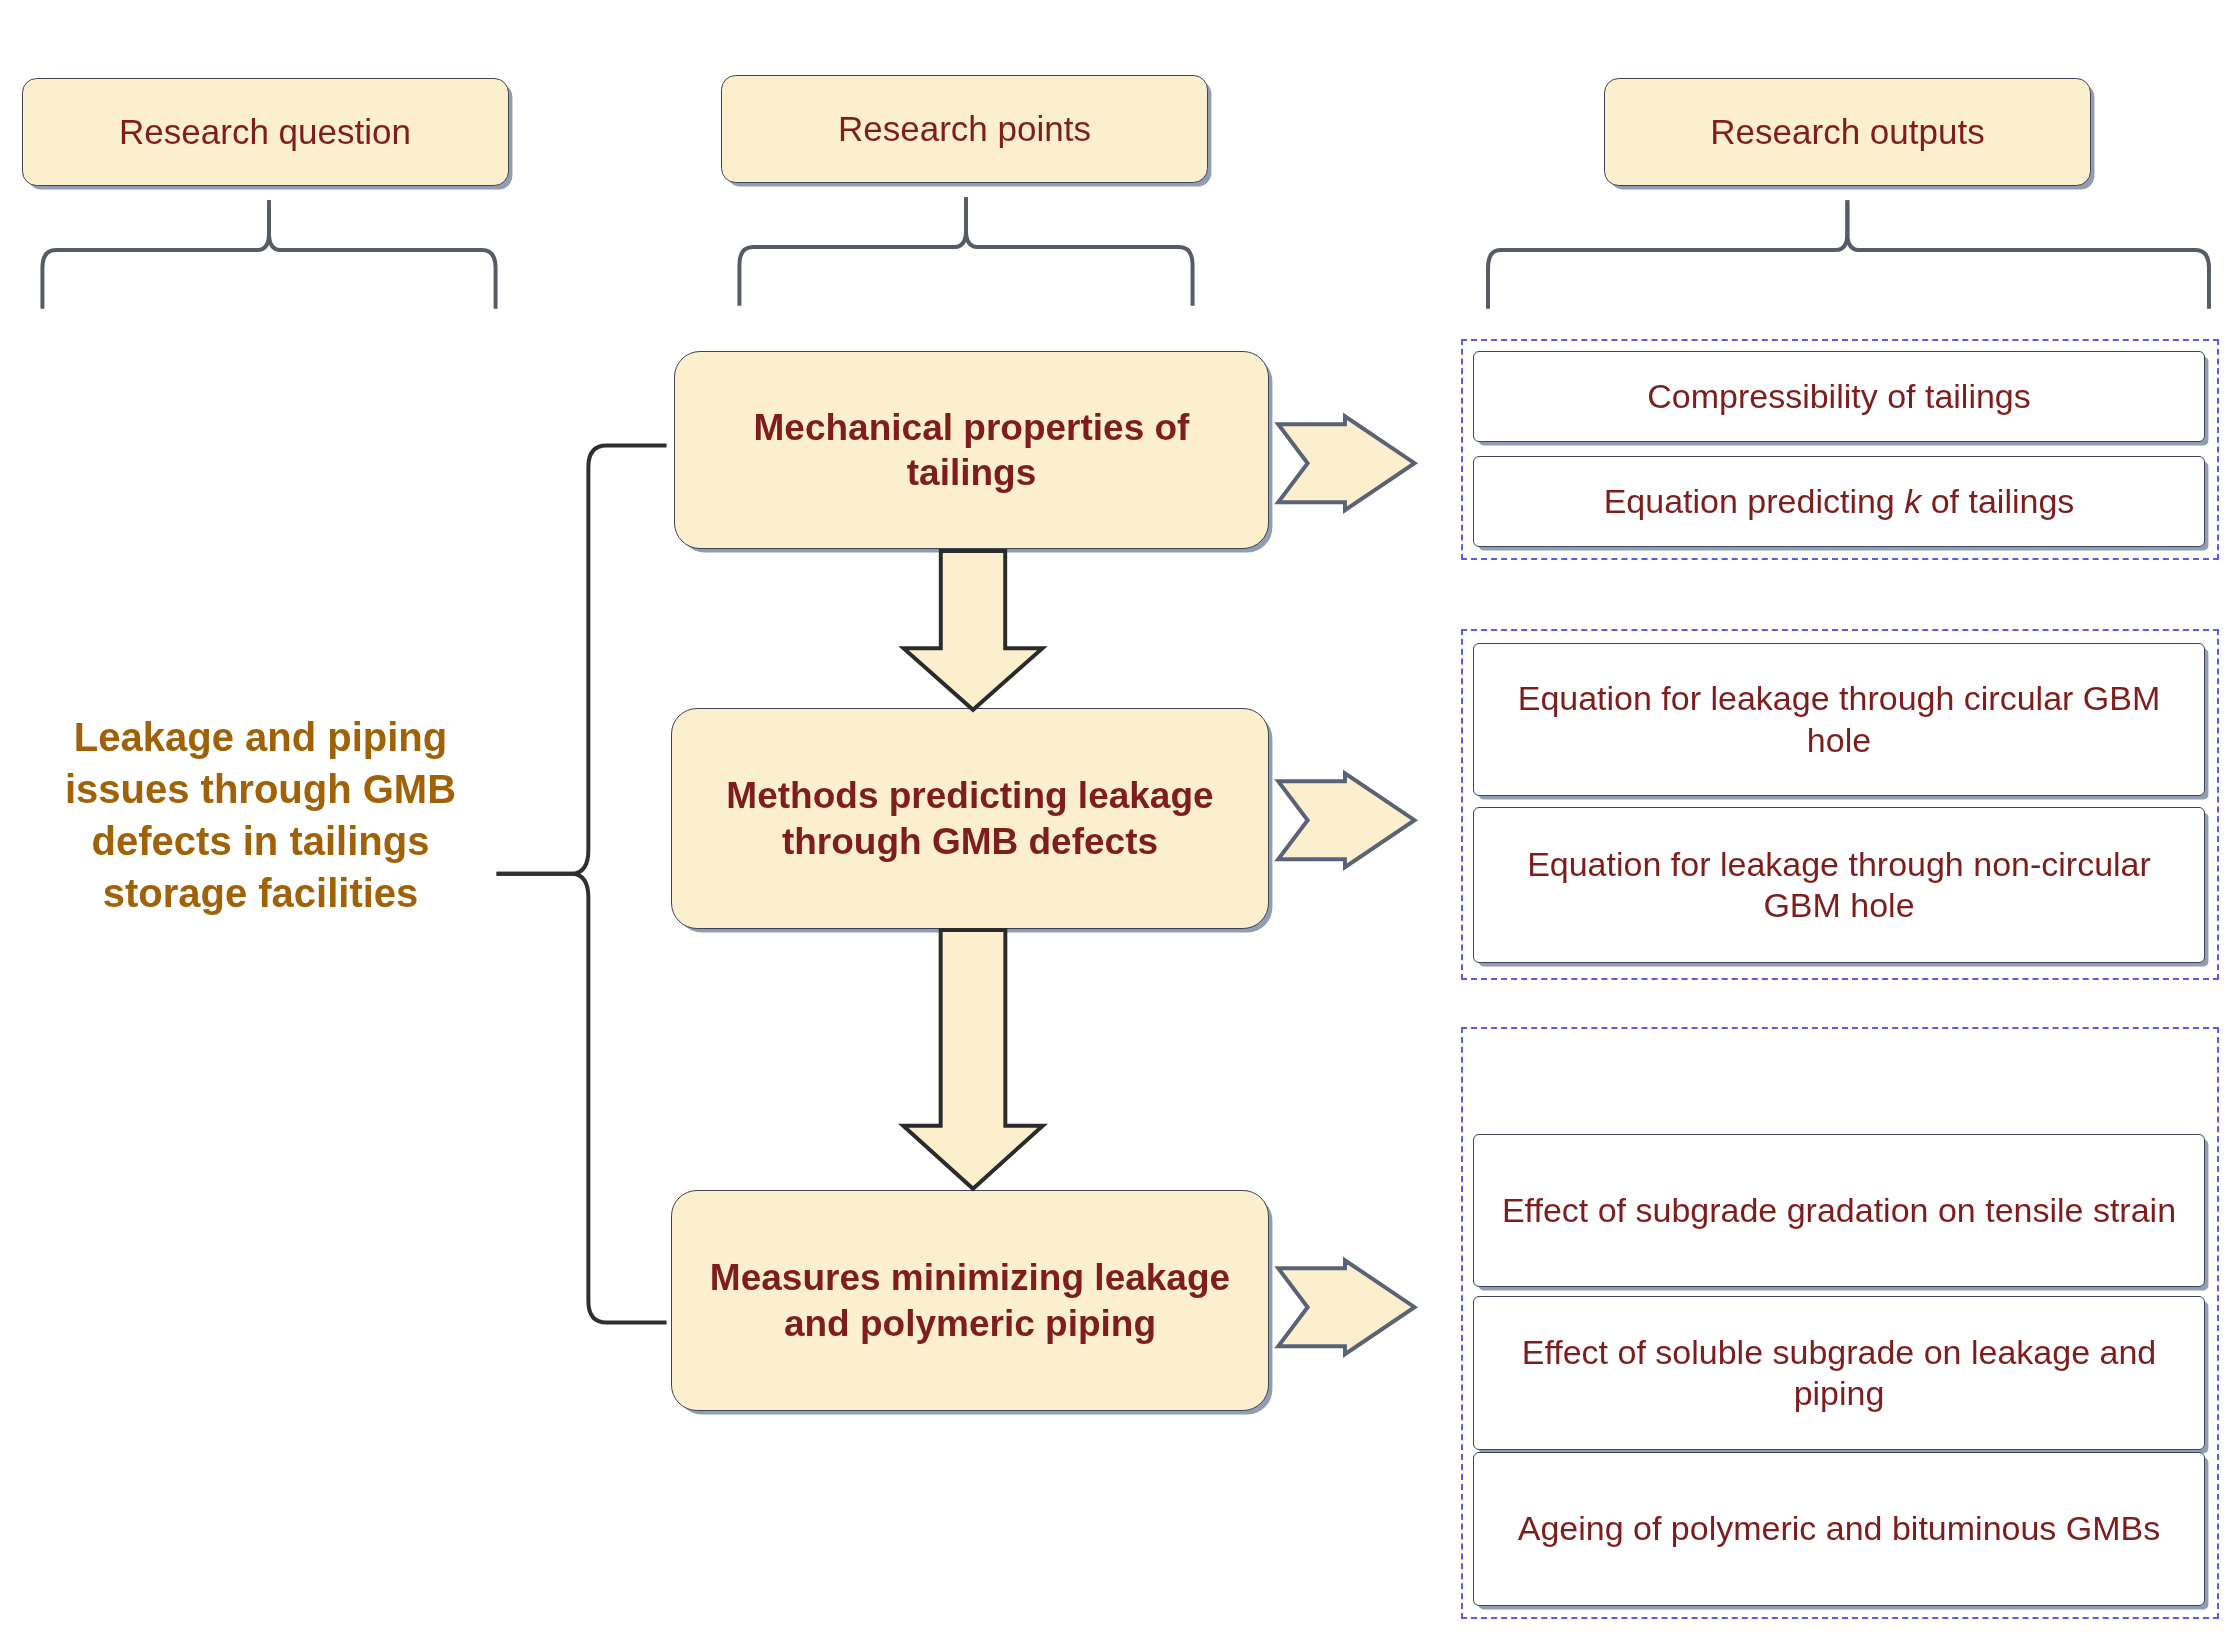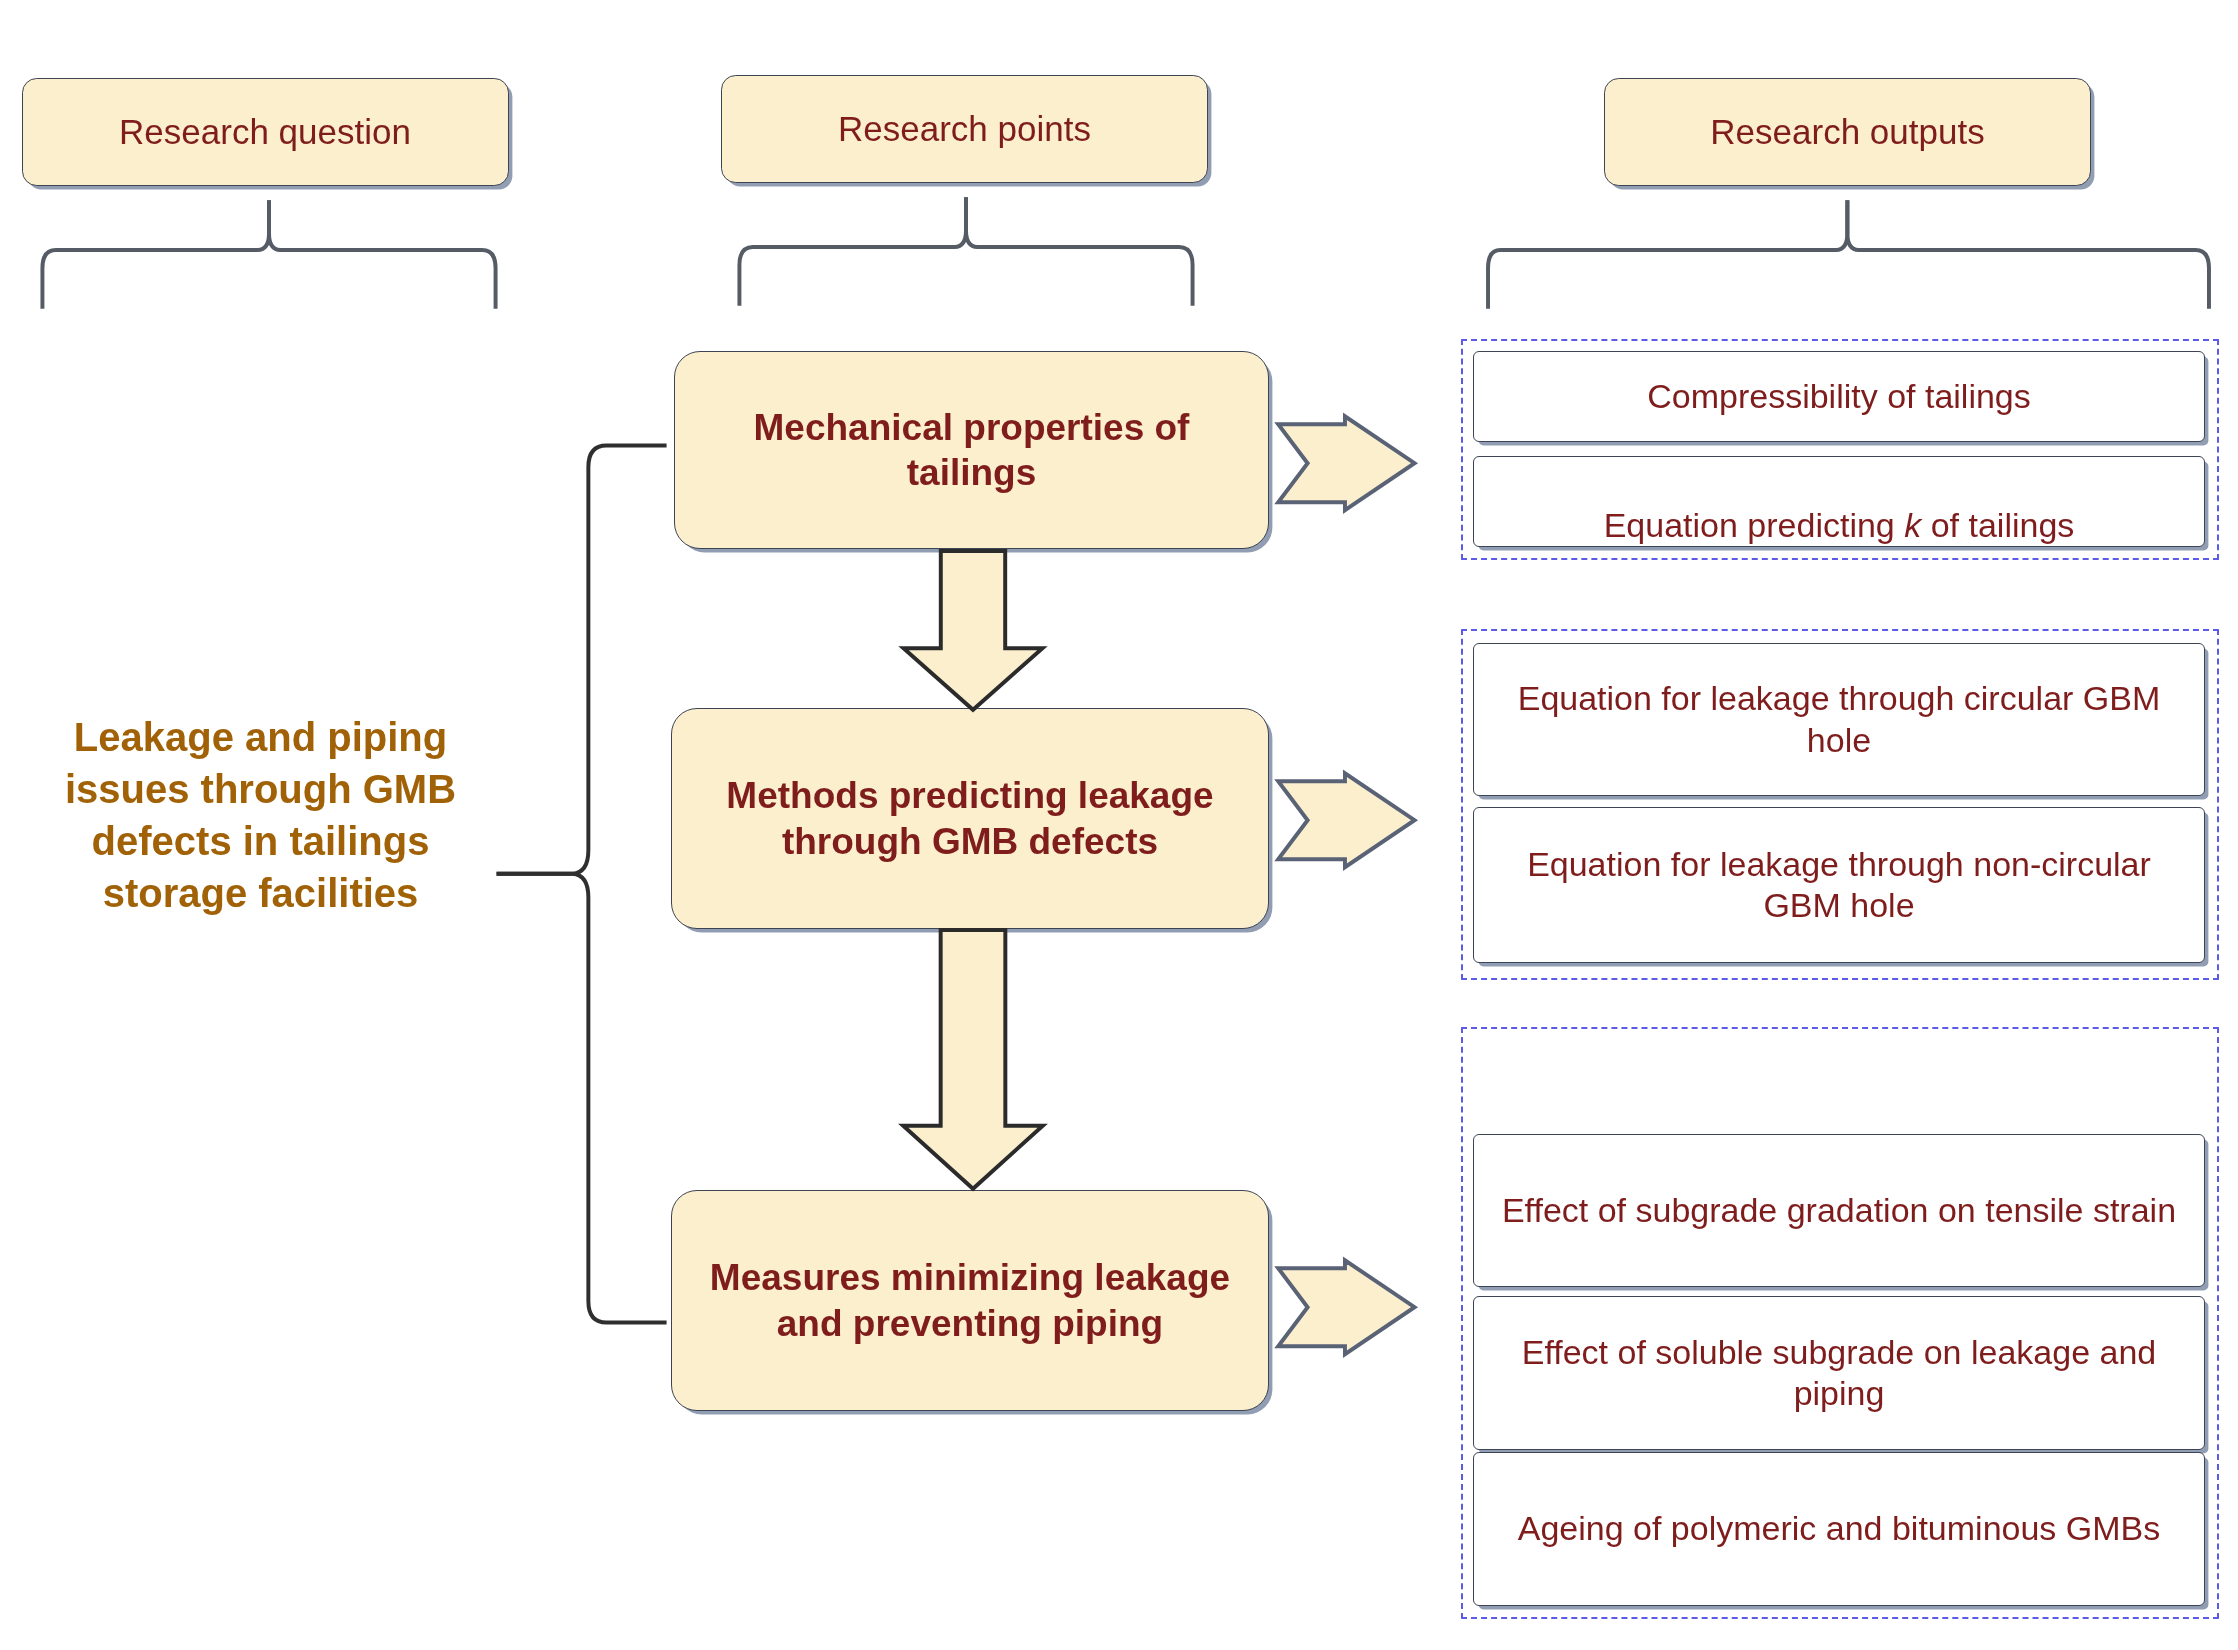--- a/index.html
+++ b/index.html
@@ -102,21 +102,21 @@
 
   <div class="card point" style="left:674px;top:351px;width:595px;height:198px;">
     <span>Mechanical properties of tailings</span>
   </div>
 
   <div class="card point" style="left:671px;top:708px;width:598px;height:221px;">
     <span>Methods predicting leakage through GMB defects</span>
   </div>
 
   <div class="card point" style="left:671px;top:1190px;width:598px;height:221px;">
-    <span>Measures minimizing leakage and preventing piping</span>
+    <span>Measures minimizing leakage and polymeric piping</span>
   </div>
 
   <svg class="svgabs" style="left:902px;top:551px;" width="142" height="161" viewBox="0 0 250 285">
     <polygon points="68,0 182,0 182,172 248,172 125,281 2,172 68,172" fill="#FBEFCE" stroke="#2b2b2b" stroke-width="7"></polygon>
   </svg>
 
   <svg class="svgabs" style="left:902px;top:930px;" width="142" height="261" viewBox="0 0 250 460">
     <polygon points="68,0 182,0 182,345 248,345 125,456 2,345 68,345" fill="#FBEFCE" stroke="#2b2b2b" stroke-width="7"></polygon>
   </svg>
 
@@ -131,21 +131,21 @@
   <svg class="svgabs" style="left:1278px;top:1258px;" width="139" height="99" viewBox="0 0 245 175">
     <polygon points="0,18 118,18 118,4 241,87 118,170 118,156 0,156 52,87" fill="#FBEFCE" stroke="#5a6276" stroke-width="7"></polygon>
   </svg>
 
   <div class="group" style="left:1461px;top:339px;width:758px;height:221px;"></div>
 
   <div class="card output" style="left:1473px;top:351px;width:732px;height:91px;">
     <span>Compressibility of tailings</span>
   </div>
 
-  <div class="card output" style="left:1473px;top:456px;width:732px;height:91px;align-items:flex-end;">
+  <div class="card output" style="left:1473px;top:456px;width:732px;height:91px;">
     <span>
       <span>Equation predicting </span><span class="ital">k</span><span> of tailings</span>
     </span>
   </div>
 
   <div class="group" style="left:1461px;top:629px;width:758px;height:351px;"></div>
 
   <div class="card output" style="left:1473px;top:643px;width:732px;height:153px;">
     <span>Equation for leakage through circular GBM hole</span>
   </div>

